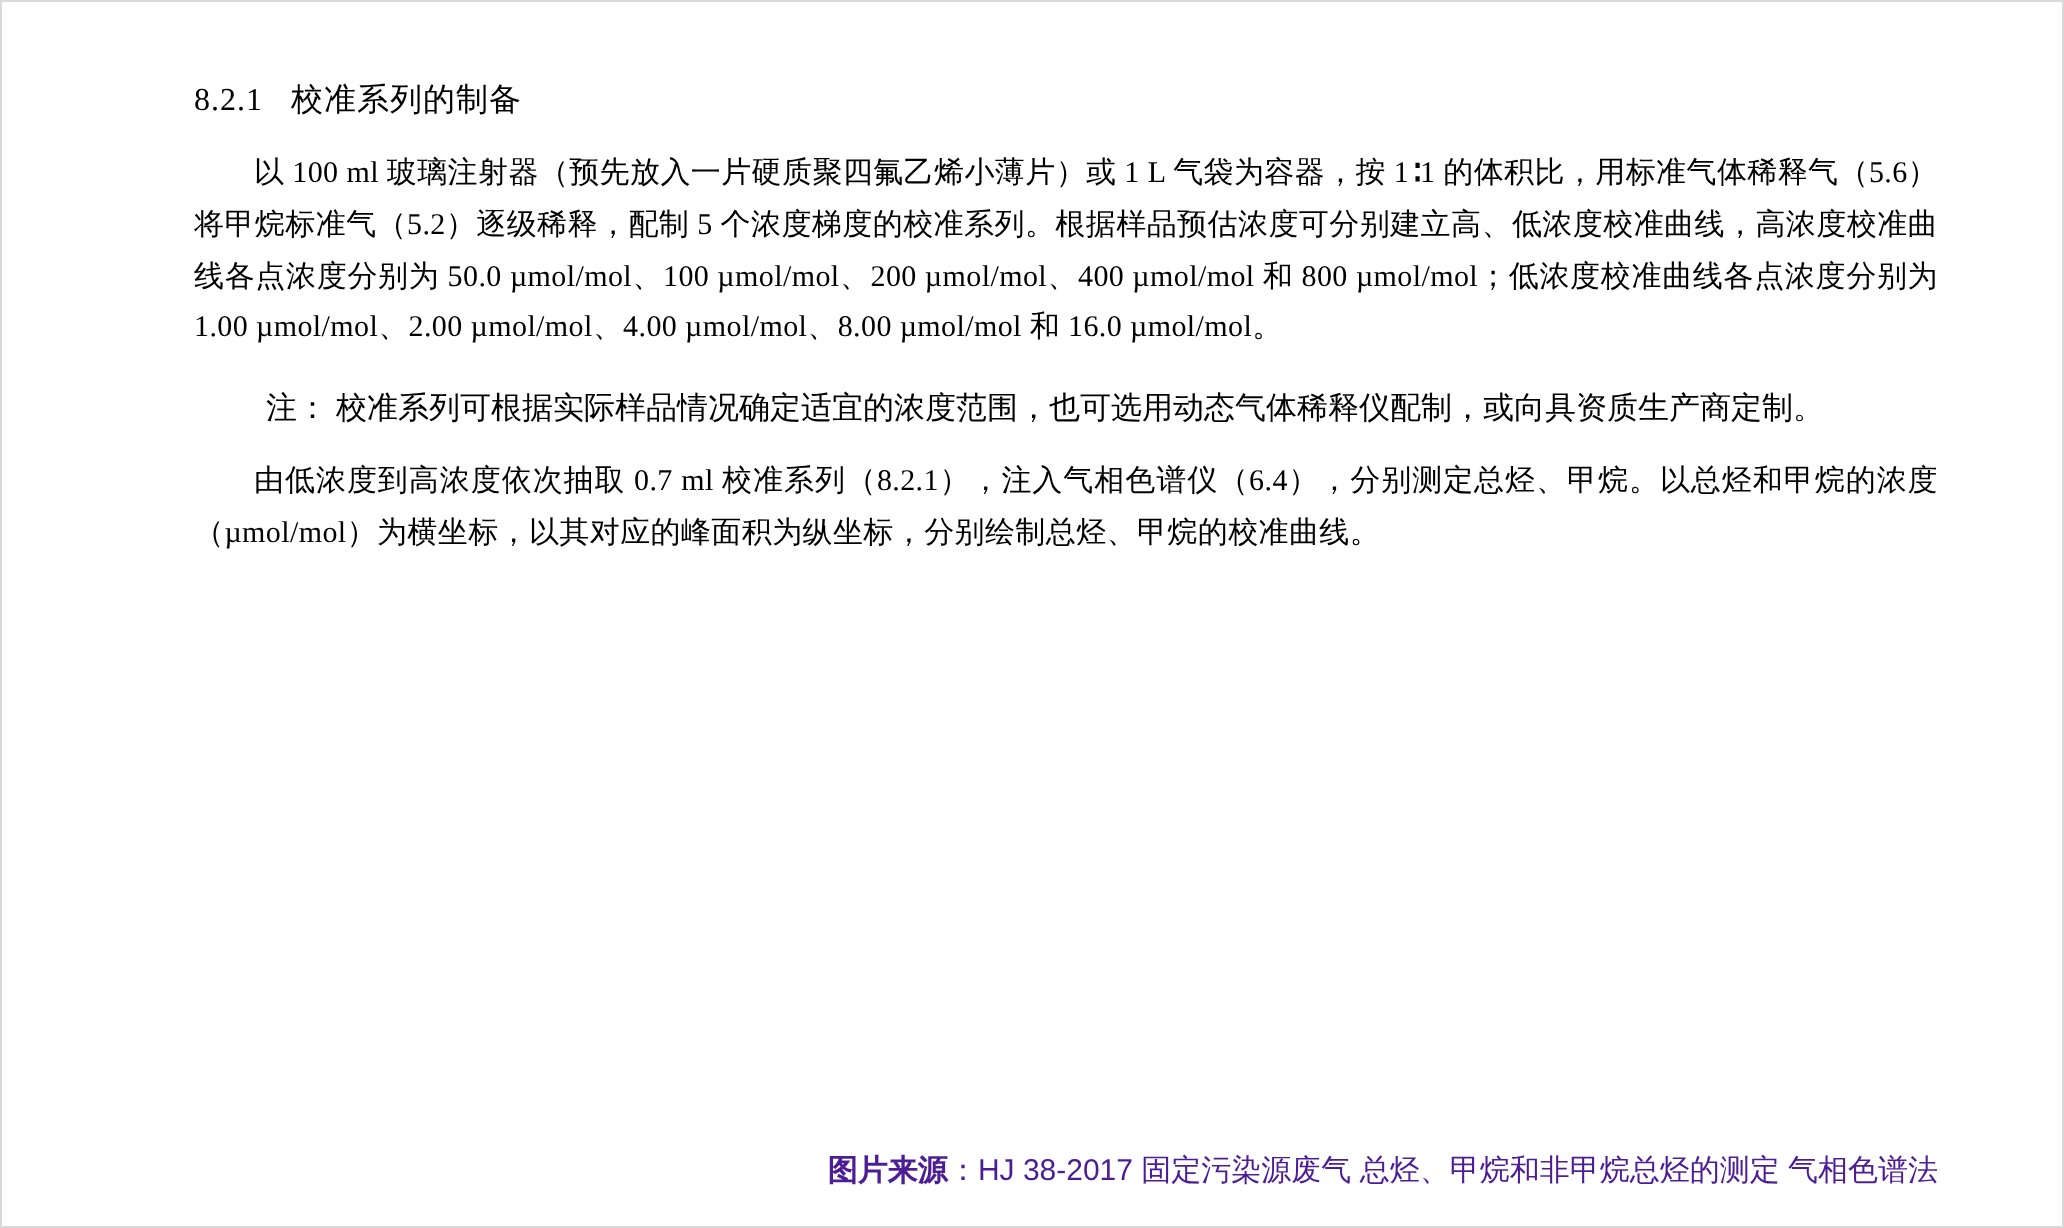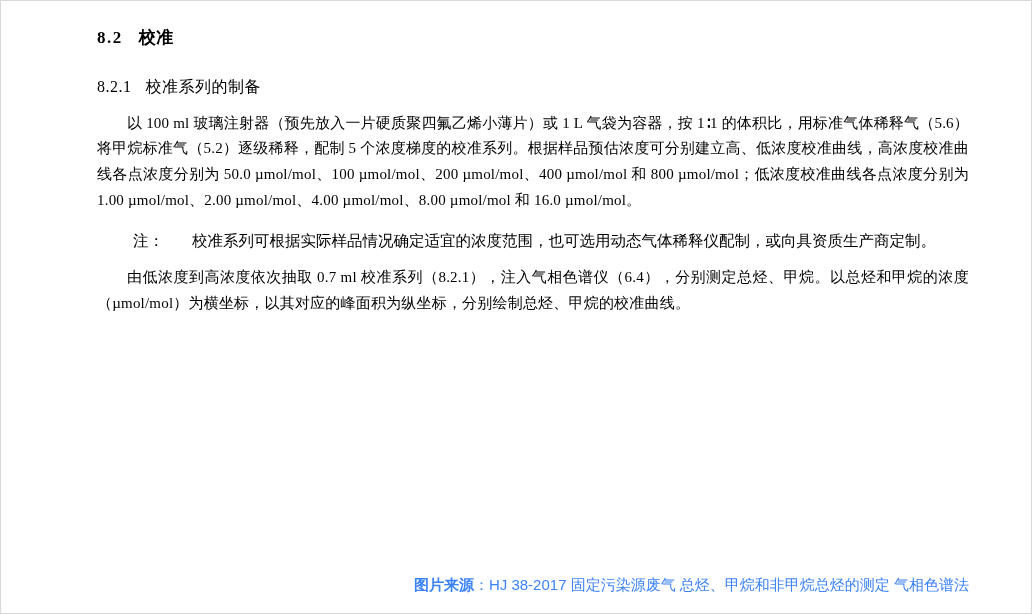--- a/index.html
+++ b/index.html
@@ -71,50 +71,46 @@
   }
   .note-label {
     flex: 0 0 auto;
     white-space: nowrap;
     padding-right: 4px;
   }
   .note-text {
     flex: 1 1 auto;
     text-align: justify;
     text-justify: inter-ideograph;
-    margin-left: 24px;
   }
   .source {
     position: absolute;
     left: 0;
     right: 0;
     bottom: 18px;
     text-align: right;
     padding-right: 62px;
     font-family: "Liberation Sans", sans-serif;
     font-size: 15px;
-    color: #3b82f6;
+    color: #4c1d95;
     box-sizing: border-box;
   }
   .source .src-label {
     font-weight: bold;
   }
   .lat {
     font-family: "Liberation Serif", serif;
   }
 </style>
 </head>
 <body>
 
 <div class="page">
   <div class="content">
 
-    <div class="h2">
-      <span class="num lat">8.2</span><span class="gap"></span><span>校准</span>
-    </div>
 
     <div class="h3">
       <span class="num lat">8.2.1</span><span class="gap"></span><span>校准系列的制备</span>
     </div>
 
     <p class="body">以 100 ml 玻璃注射器（预先放入一片硬质聚四氟乙烯小薄片）或 1 L 气袋为容器，按 1∶1 的体积比，用标准气体稀释气（5.6）将甲烷标准气（5.2）逐级稀释，配制 5 个浓度梯度的校准系列。根据样品预估浓度可分别建立高、低浓度校准曲线，高浓度校准曲线各点浓度分别为 50.0 µmol/mol、100 µmol/mol、200 µmol/mol、400 µmol/mol 和 800 µmol/mol；低浓度校准曲线各点浓度分别为 1.00 µmol/mol、2.00 µmol/mol、4.00 µmol/mol、8.00 µmol/mol 和 16.0 µmol/mol。</p>
 
     <div class="note">
       <span class="note-label">注：</span>
       <span class="note-text">校准系列可根据实际样品情况确定适宜的浓度范围，也可选用动态气体稀释仪配制，或向具资质生产商定制。</span>

